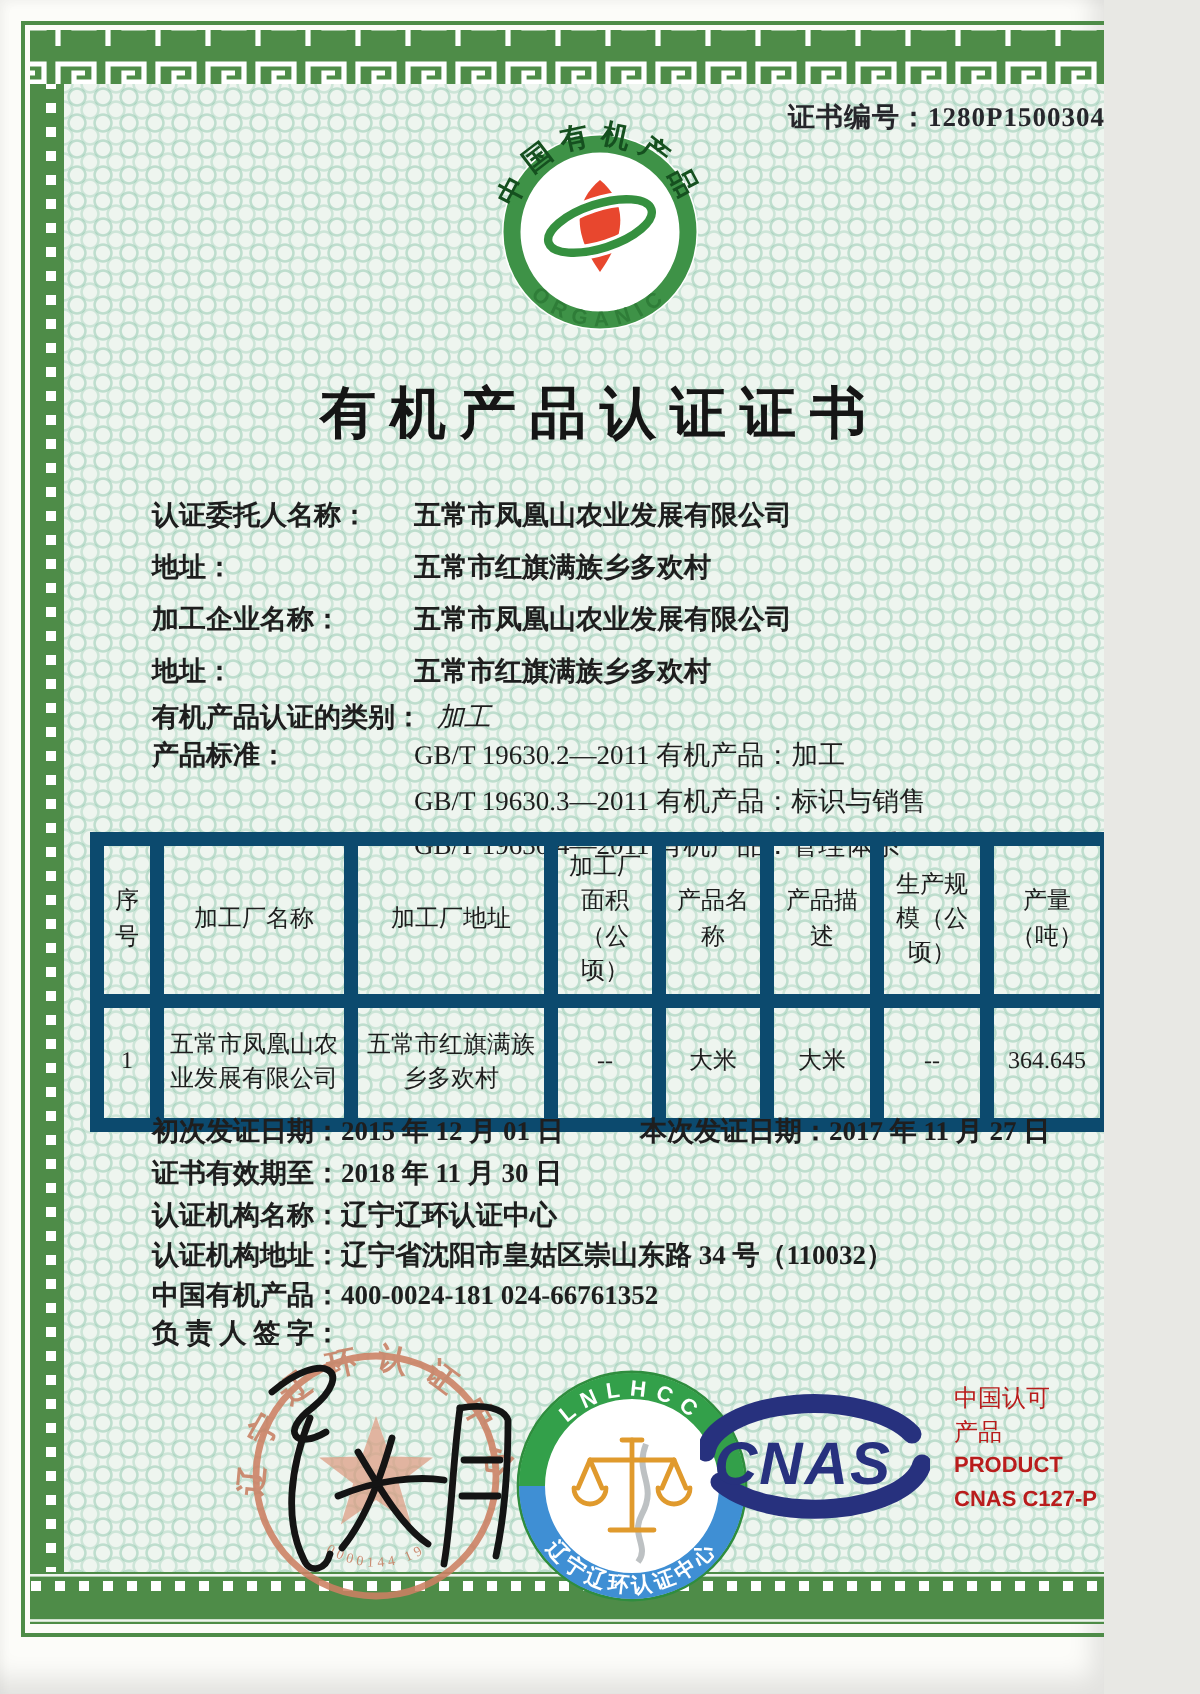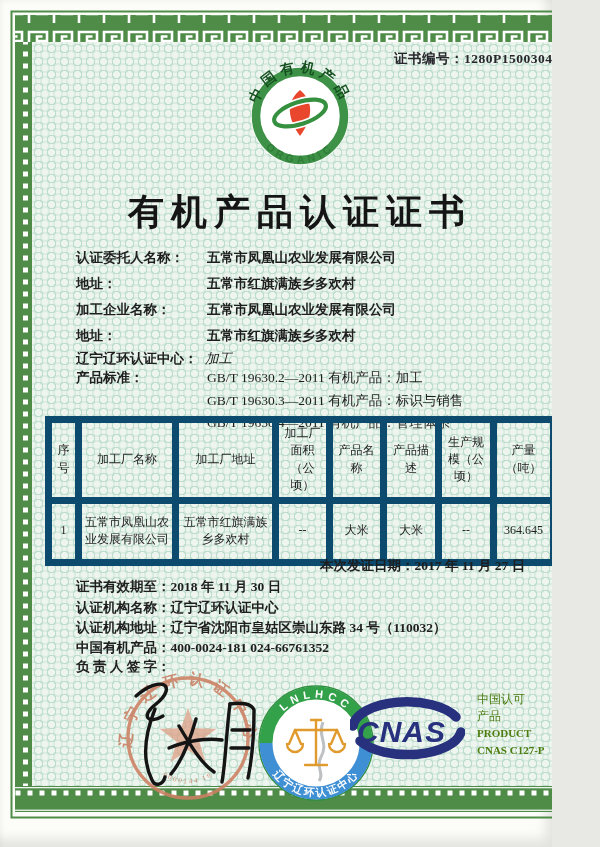--- a/index.html
+++ b/index.html
@@ -16,21 +16,21 @@
     background-color:#eef5ef;
     background-image:
       radial-gradient(circle, rgba(118,186,156,0) 3.3px, rgba(118,186,156,.40) 3.8px, rgba(118,186,156,.40) 4.6px, rgba(118,186,156,0) 5.1px),
       radial-gradient(circle, rgba(118,186,156,0) 3.3px, rgba(118,186,156,.28) 3.8px, rgba(118,186,156,.28) 4.6px, rgba(118,186,156,0) 5.1px);
     background-size:13px 13px,13px 13px;
     background-position:0 0,6.5px 6.5px;
   }
   .cert-no{position:absolute; left:394px; top:50px; z-index:3; font-size:13.5px; font-weight:bold; letter-spacing:.5px; color:#26262b; white-space:nowrap;}
   .org-logo{position:absolute; left:233px; top:58px; z-index:3;}
   .title{position:absolute; left:0; top:188px; width:600px; margin:0; z-index:3;
-    text-align:center; font-size:36px; font-weight:bold; letter-spacing:7px; color:#151515;}
+    text-align:center; font-size:28px; font-weight:bold; letter-spacing:7px; color:#151515;}
   .frow{position:absolute; left:76px; width:480px; z-index:3; font-size:13.5px; white-space:nowrap;margin-top:12px;}
   .flabel{font-weight:bold;}
   .fval{position:absolute; left:131px; top:0; font-weight:bold;}
   .fval.norm{font-weight:normal;}
   .fval.inline{position:static; font-style:italic; font-weight:normal; margin-left:4px;}
   .cert-table{
     position:absolute; left:45px; top:416px; z-index:3;
     border-collapse:collapse; table-layout:fixed; width:505px;
     font-size:12px; color:#1e1e1e;
   }
@@ -43,21 +43,21 @@
   .cert-table tbody tr{height:62px;}
   .decl{position:absolute; left:76px; top:533px; z-index:3; font-size:13px; font-weight:bold; white-space:nowrap;}
   .irow{position:absolute; left:76px; z-index:3; font-size:13.5px; font-weight:bold; white-space:nowrap;}
   .irow .second{position:absolute; left:244px; top:0;}
   .seal-svg,.sig-svg,.lnlhcc-svg,.cnas-svg{position:absolute; z-index:4;}
   .seal-svg{left:108px; top:660px;}
   .sig-svg{left:118px; top:664px; z-index:5;}
   .lnlhcc-svg{left:257px; top:684px;}
   .cnas-svg{left:350px; top:690px;}
   .cnas-text{position:absolute; left:477px; top:691px; z-index:4;
-    font-family:Liberation Serif, serif; color:#4d7c0f; font-size:12px; line-height:17px;}
+    font-family:Liberation Sans, sans-serif; color:#b91c1c; font-size:12px; line-height:17px;}
   .cnas-text .en{font-weight:bold; font-size:11px;}
 </style>
 </head>
 <body>
 
 <div class="page">
 
   <div class="inner-bg"></div>
 
   <svg class="border-svg" width="600" height="847" viewBox="0 0 600 847">
@@ -120,21 +120,21 @@
   </div>
   <div class="frow" style="top:289px">
     <span class="flabel">加工企业名称：</span>
     <span class="fval">五常市凤凰山农业发展有限公司</span>
   </div>
   <div class="frow" style="top:315px">
     <span class="flabel">地址：</span>
     <span class="fval">五常市红旗满族乡多欢村</span>
   </div>
   <div class="frow" style="top:338px">
-    <span class="flabel">辽宁辽环认证中心：</span>
+    <span class="flabel">有机产品认证的类别：</span>
     <span class="fval inline">加工</span>
   </div>
   <div class="frow" style="top:357px">
     <span class="flabel">产品标准：</span>
     <span class="fval norm">GB/T 19630.2—2011 有机产品：加工</span>
   </div>
   <div class="frow" style="top:380px">
     <span class="fval norm">GB/T 19630.3—2011 有机产品：标识与销售</span>
   </div>
   <div class="frow" style="top:402px">
@@ -173,20 +173,21 @@
         <td>大米</td>
         <td>大米</td>
         <td>--</td>
         <td>364.645</td>
       </tr>
     </tbody>
   </table>
 
 
   <div class="irow" style="top:557px">
+    <span><span>初次发证日期：</span><span>2015 年 12 月 01 日</span></span>
     <span class="second"><span>本次发证日期：</span><span>2017 年 11 月 27 日</span></span>
   </div>
   <div class="irow" style="top:578px">
     <span>证书有效期至：</span><span>2018 年 11 月 30 日</span>
   </div>
   <div class="irow" style="top:599px">
     <span>认证机构名称：</span><span>辽宁辽环认证中心</span>
   </div>
   <div class="irow" style="top:619px">
     <span>认证机构地址：</span><span>辽宁省沈阳市皇姑区崇山东路 34 号（110032）</span>

